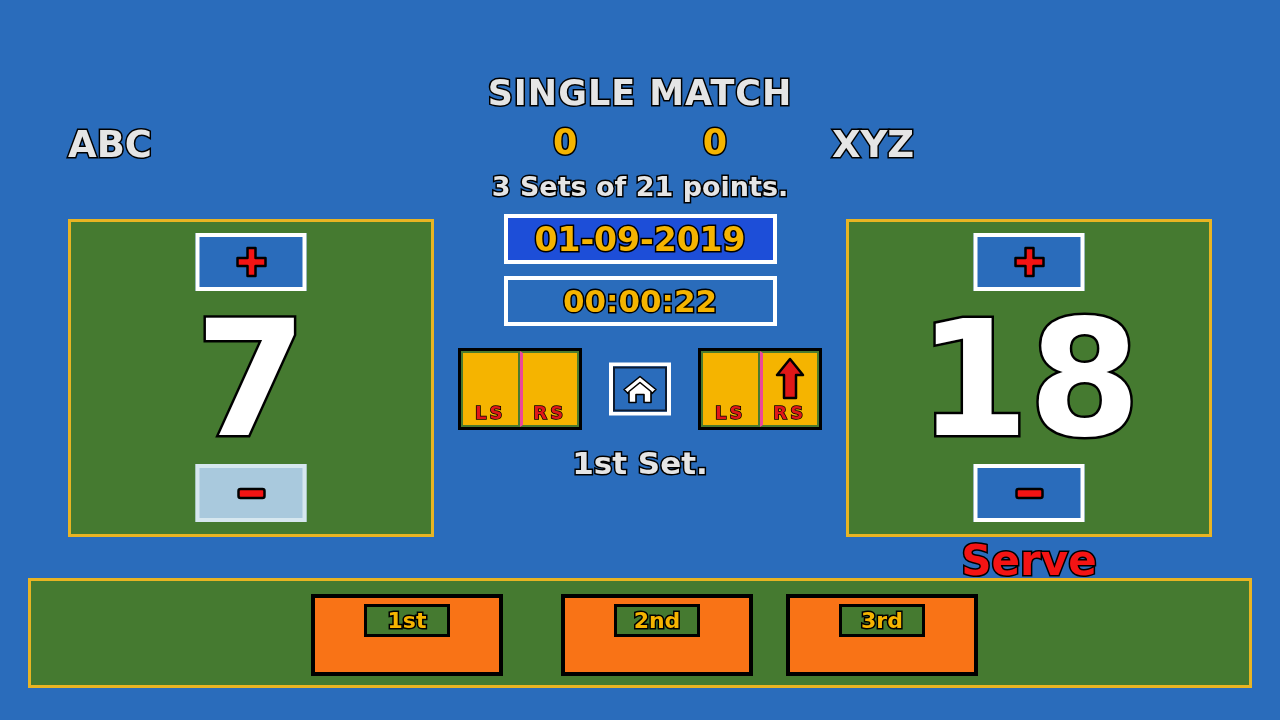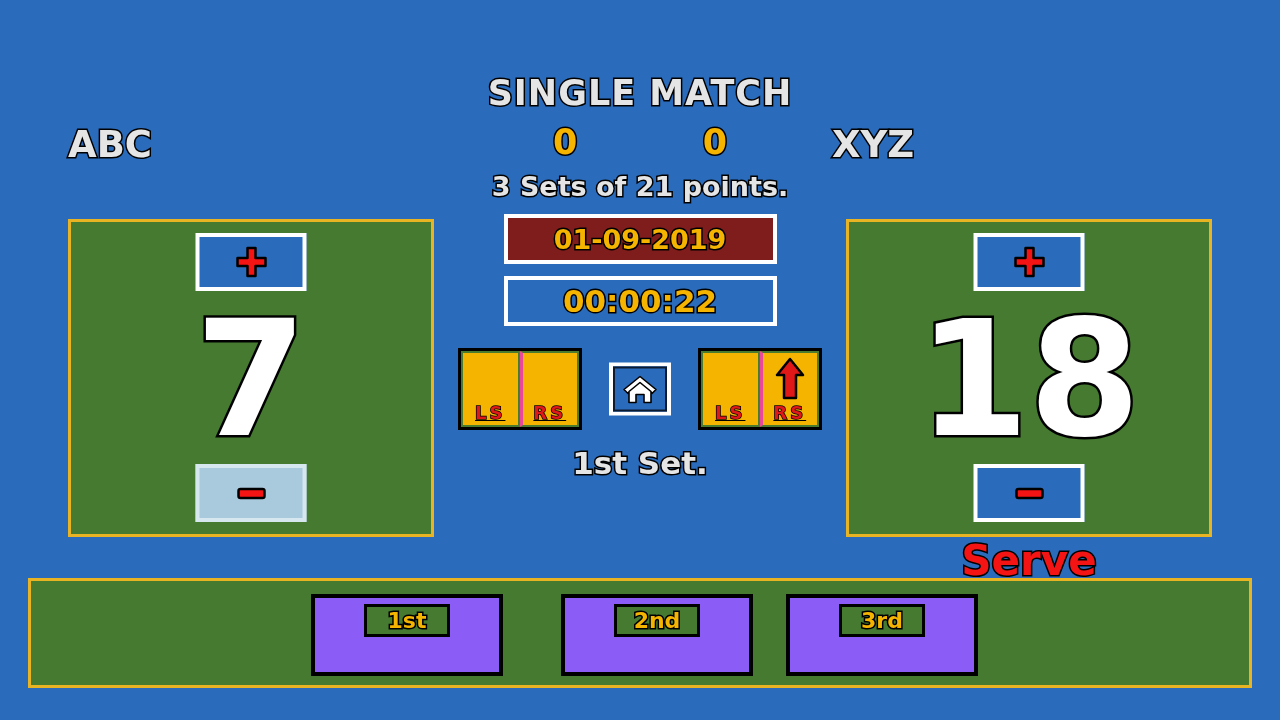--- a/index.html
+++ b/index.html
@@ -70,25 +70,25 @@
     font-size: 27px;
     line-height: 1;
     white-space: nowrap;
   }
 
   .field-box {
     margin-top: 14px;
     width: 273px;
     height: 50px;
     border: 4px solid #ffffff;
-    background: #7f1d1d;
-    display: flex;
-    align-items: center;
-    justify-content: center;
-    font-size: 27px;
+    background: #1d4ed8;
+    display: flex;
+    align-items: center;
+    justify-content: center;
+    font-size: 33px;
     line-height: 1;
   }
 
   .timer-box {
     margin-top: 12px;
     width: 273px;
     height: 50px;
     border: 4px solid #ffffff;
     background: #2a6cbb;
     display: flex;
@@ -111,21 +111,20 @@
     position: relative;
   }
 
   .serve-group {
     width: 124px;
     height: 82px;
     border: 3px solid #000000;
     background: #0f766e;
     display: flex;
     position: absolute;
-    text-decoration: underline;
   }
   .serve-group.left  { left: 18px; }
   .serve-group.right { right: 18px; }
 
   .serve-cell {
     flex: 1;
     position: relative;
     background: #f5b400;
     border: 2px solid #4a7b2f;
     border-top-width: 2px;
@@ -270,21 +269,21 @@
     display: flex;
     align-items: center;
   }
 
   .set-btn {
     position: absolute;
     top: 13px;
     width: 192px;
     height: 82px;
     border: 4px solid #000000;
-    background: #8b5cf6;
+    background: #f97316;
     display: flex;
     align-items: flex-start;
     justify-content: center;
   }
   .set-btn:nth-of-type(1) { left: 280px; }
   .set-btn:nth-of-type(2) { left: 530px; }
   .set-btn:nth-of-type(3) { left: 755px; }
 
   .set-btn-label {
     margin-top: 6px;

